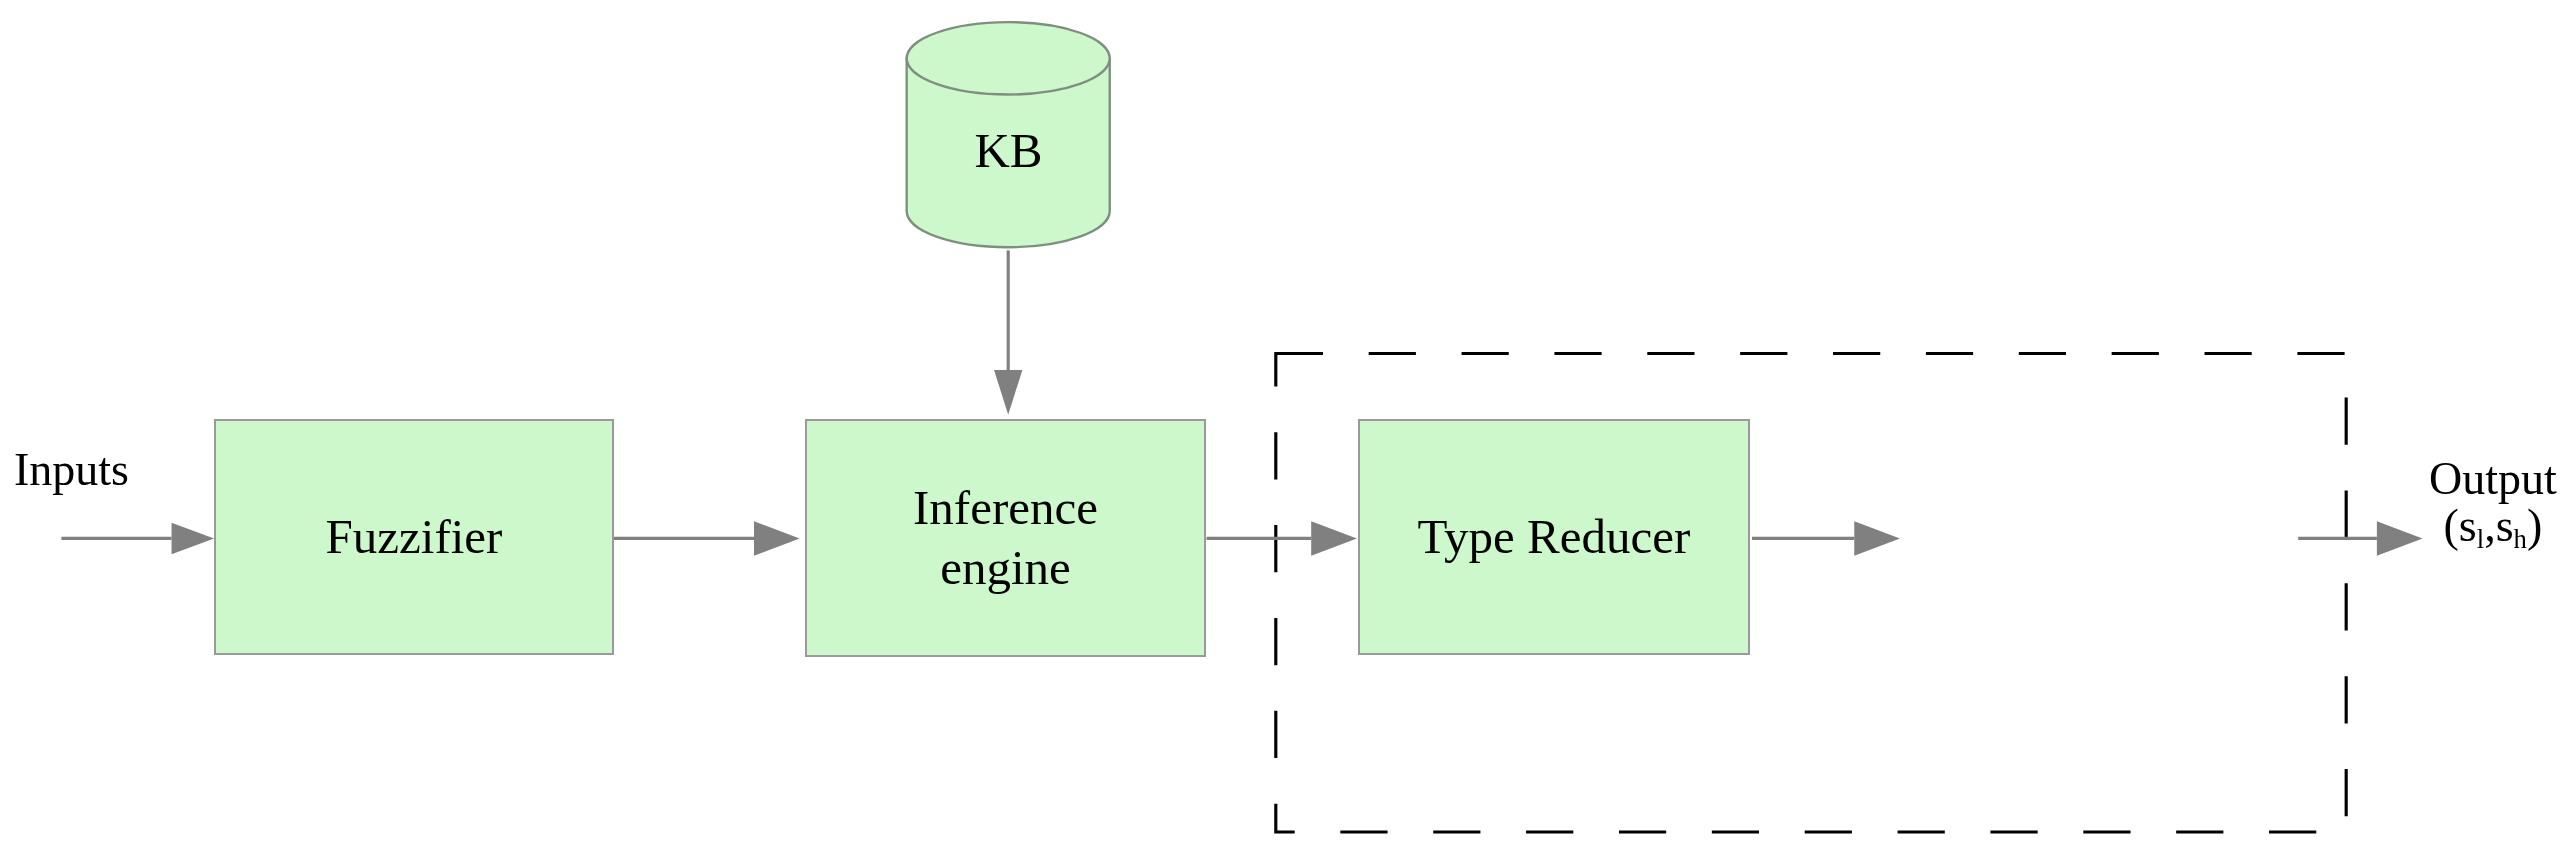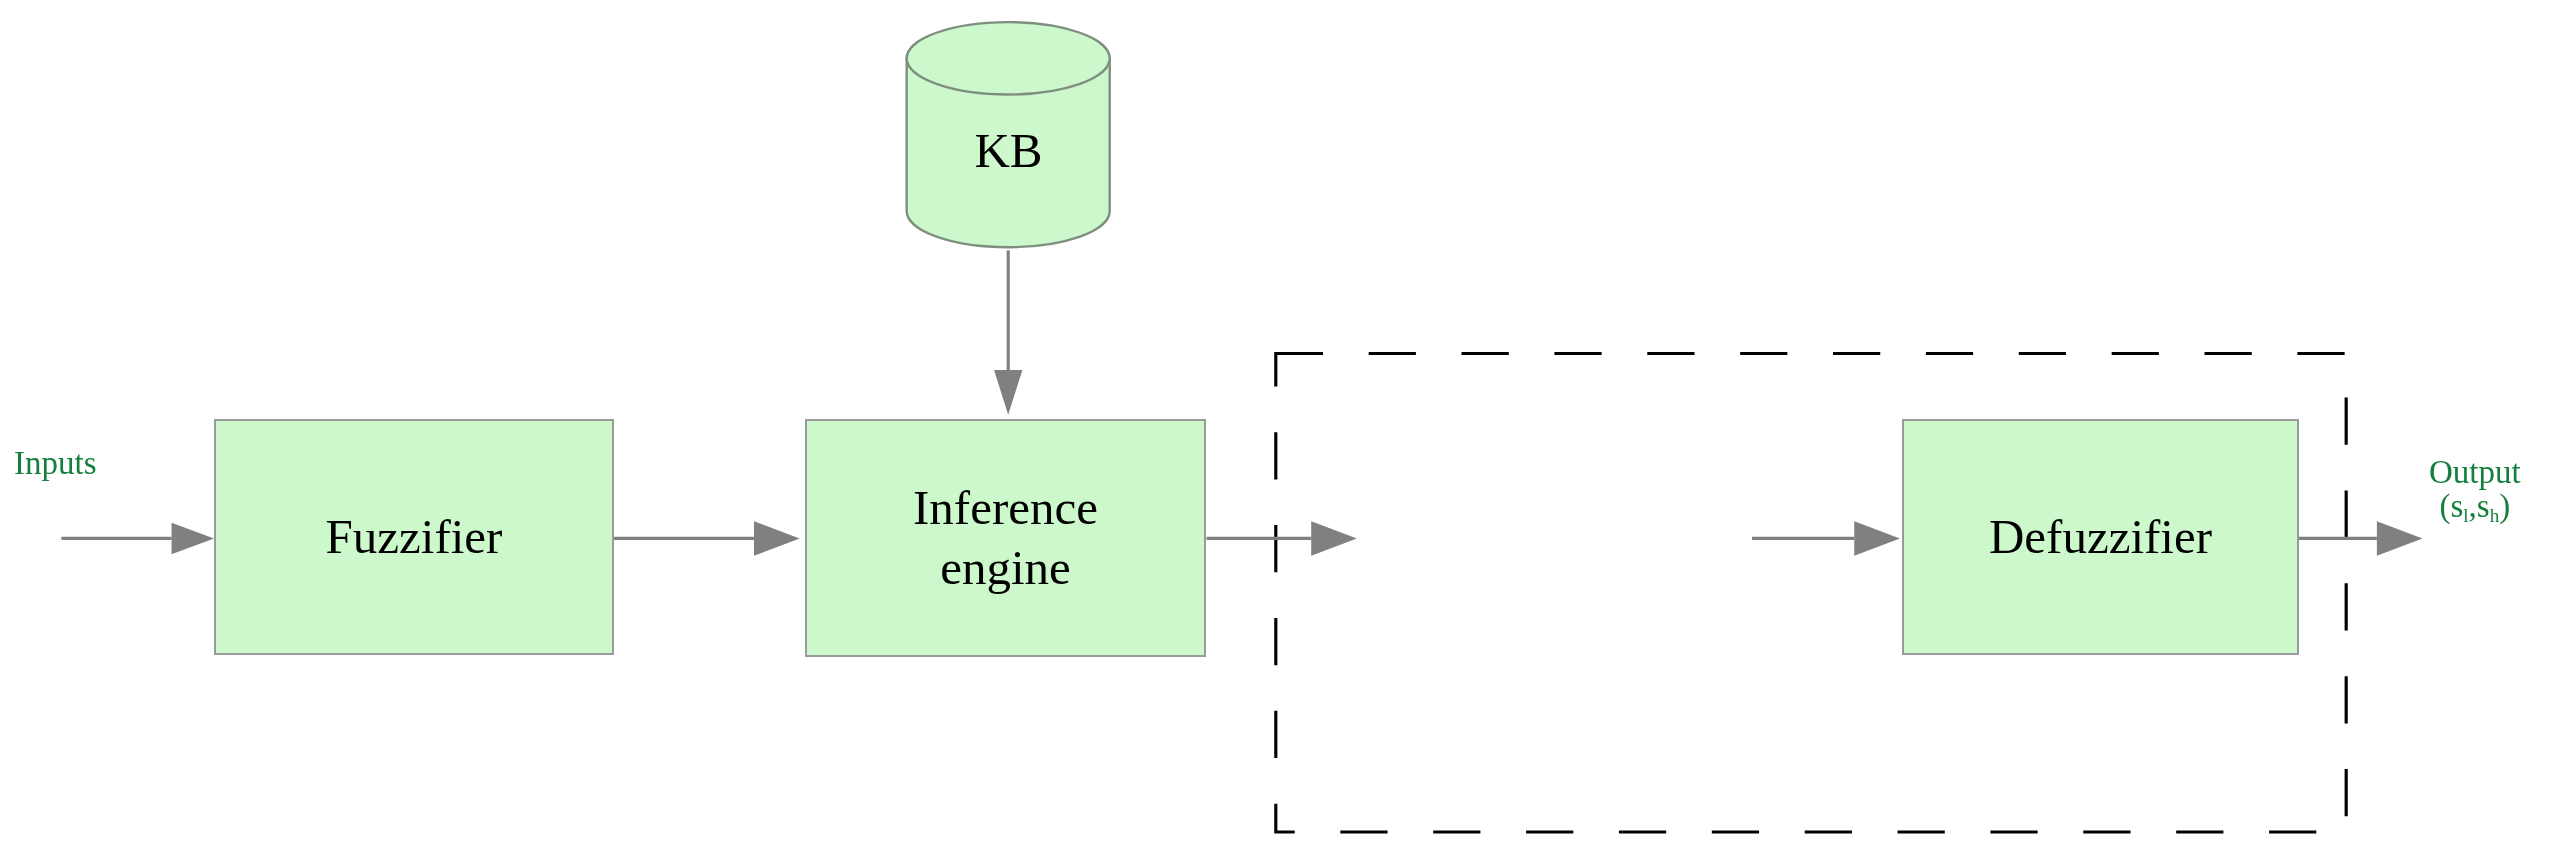--- a/index.html
+++ b/index.html
@@ -34,23 +34,23 @@
     justify-content: center;
     text-align: center;
     color: #000000;
     font-family: "Liberation Serif", "DejaVu Serif", serif;
     font-size: 49px;
     line-height: 1.22;
     white-space: pre-line;
   }
   .free-label {
     position: absolute;
-    color: #15803d;
+    color: #000000;
     font-family: "Liberation Serif", "DejaVu Serif", serif;
-    font-size: 33px;
+    font-size: 46px;
     line-height: 1.1;
     white-space: nowrap;
   }
   .cyl-label {
     position: absolute;
     color: #000000;
     font-family: "Liberation Serif", "DejaVu Serif", serif;
     font-size: 49px;
     text-align: center;
     white-space: nowrap;
@@ -112,22 +112,22 @@
 
   <div class="cyl-label" style="left:907px; top:122px; width:203px;">KB</div>
 
   <div class="free-label" style="left:14px; top:445px;">Inputs</div>
 
   <div class="node-box" style="left:214px; top:419px; width:400px; height:236px;">Fuzzifier</div>
 
   <div class="node-box" style="left:805px; top:419px; width:401px; height:238px;">Inference
 engine</div>
 
+  <div class="node-box" style="left:1358px; top:419px; width:392px; height:236px;">Type Reducer</div>
 
-  <div class="node-box" style="left:1902px; top:419px; width:397px; height:236px;">Defuzzifier</div>
 
   <div class="free-label scores-label" style="left:2429px; top:456px;">
     <div>Output</div>
     <div><span>(s</span><sub>l</sub><span>,s</span><sub>h</sub><span>)</span></div>
   </div>
 
 
 </div>
 
 

